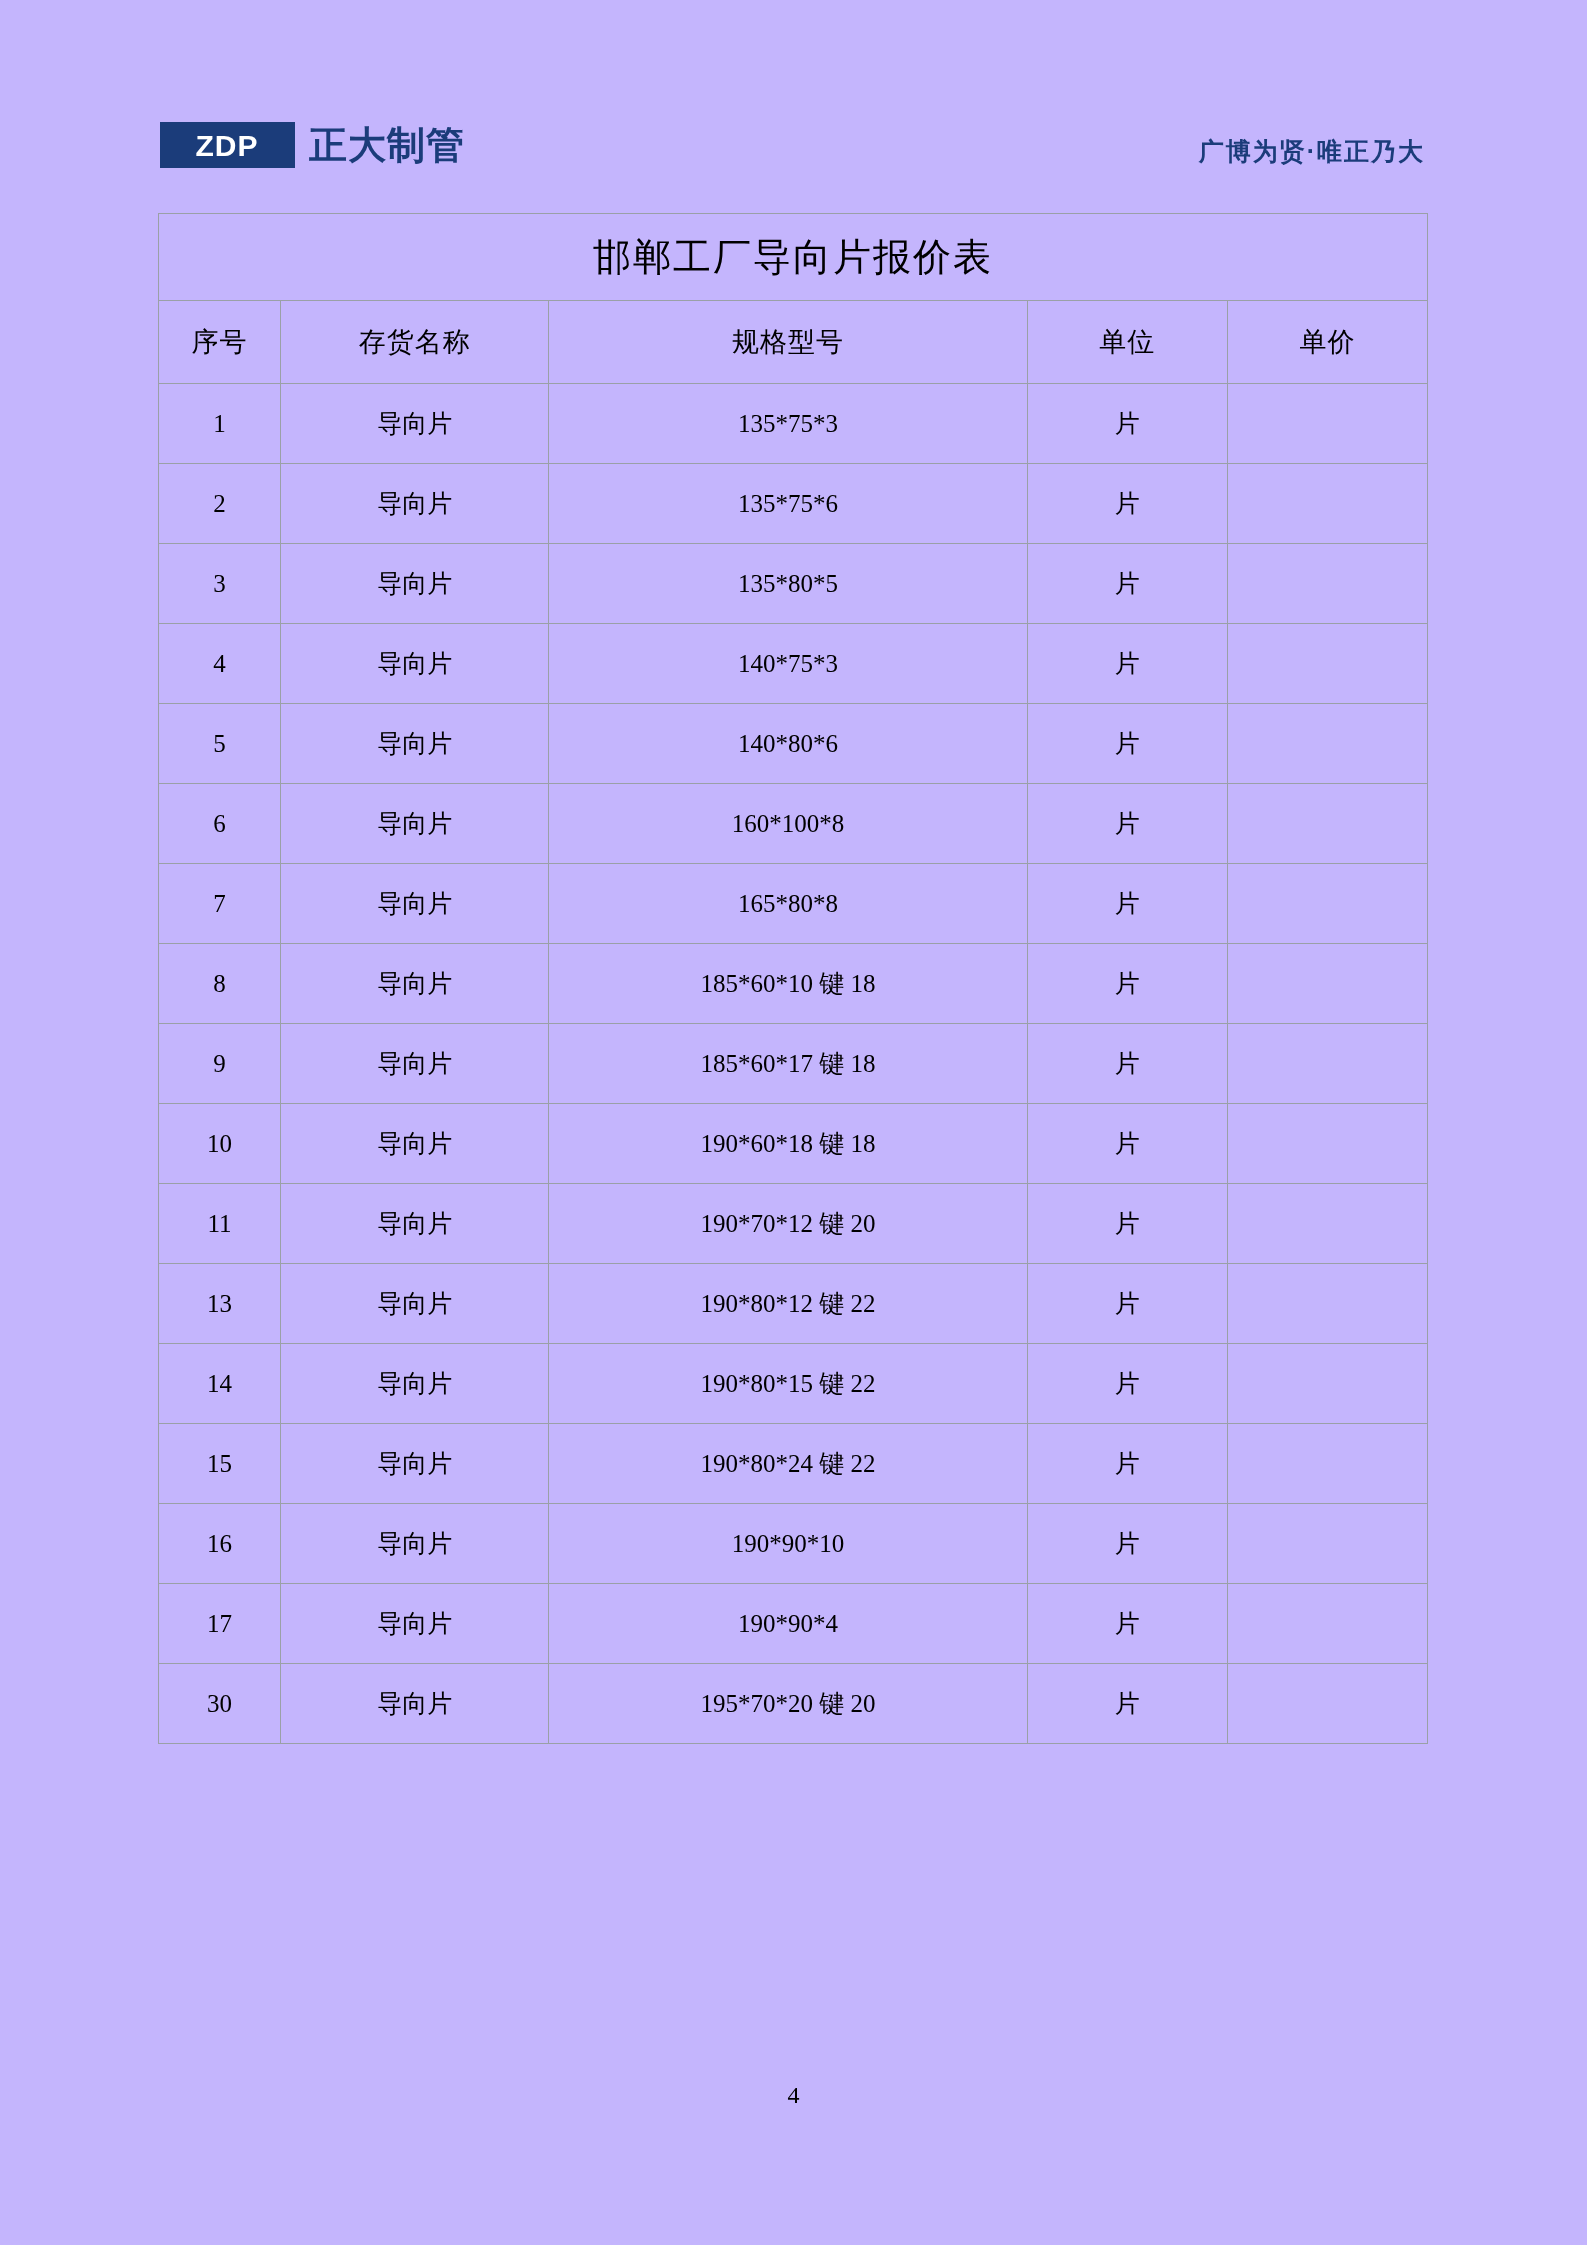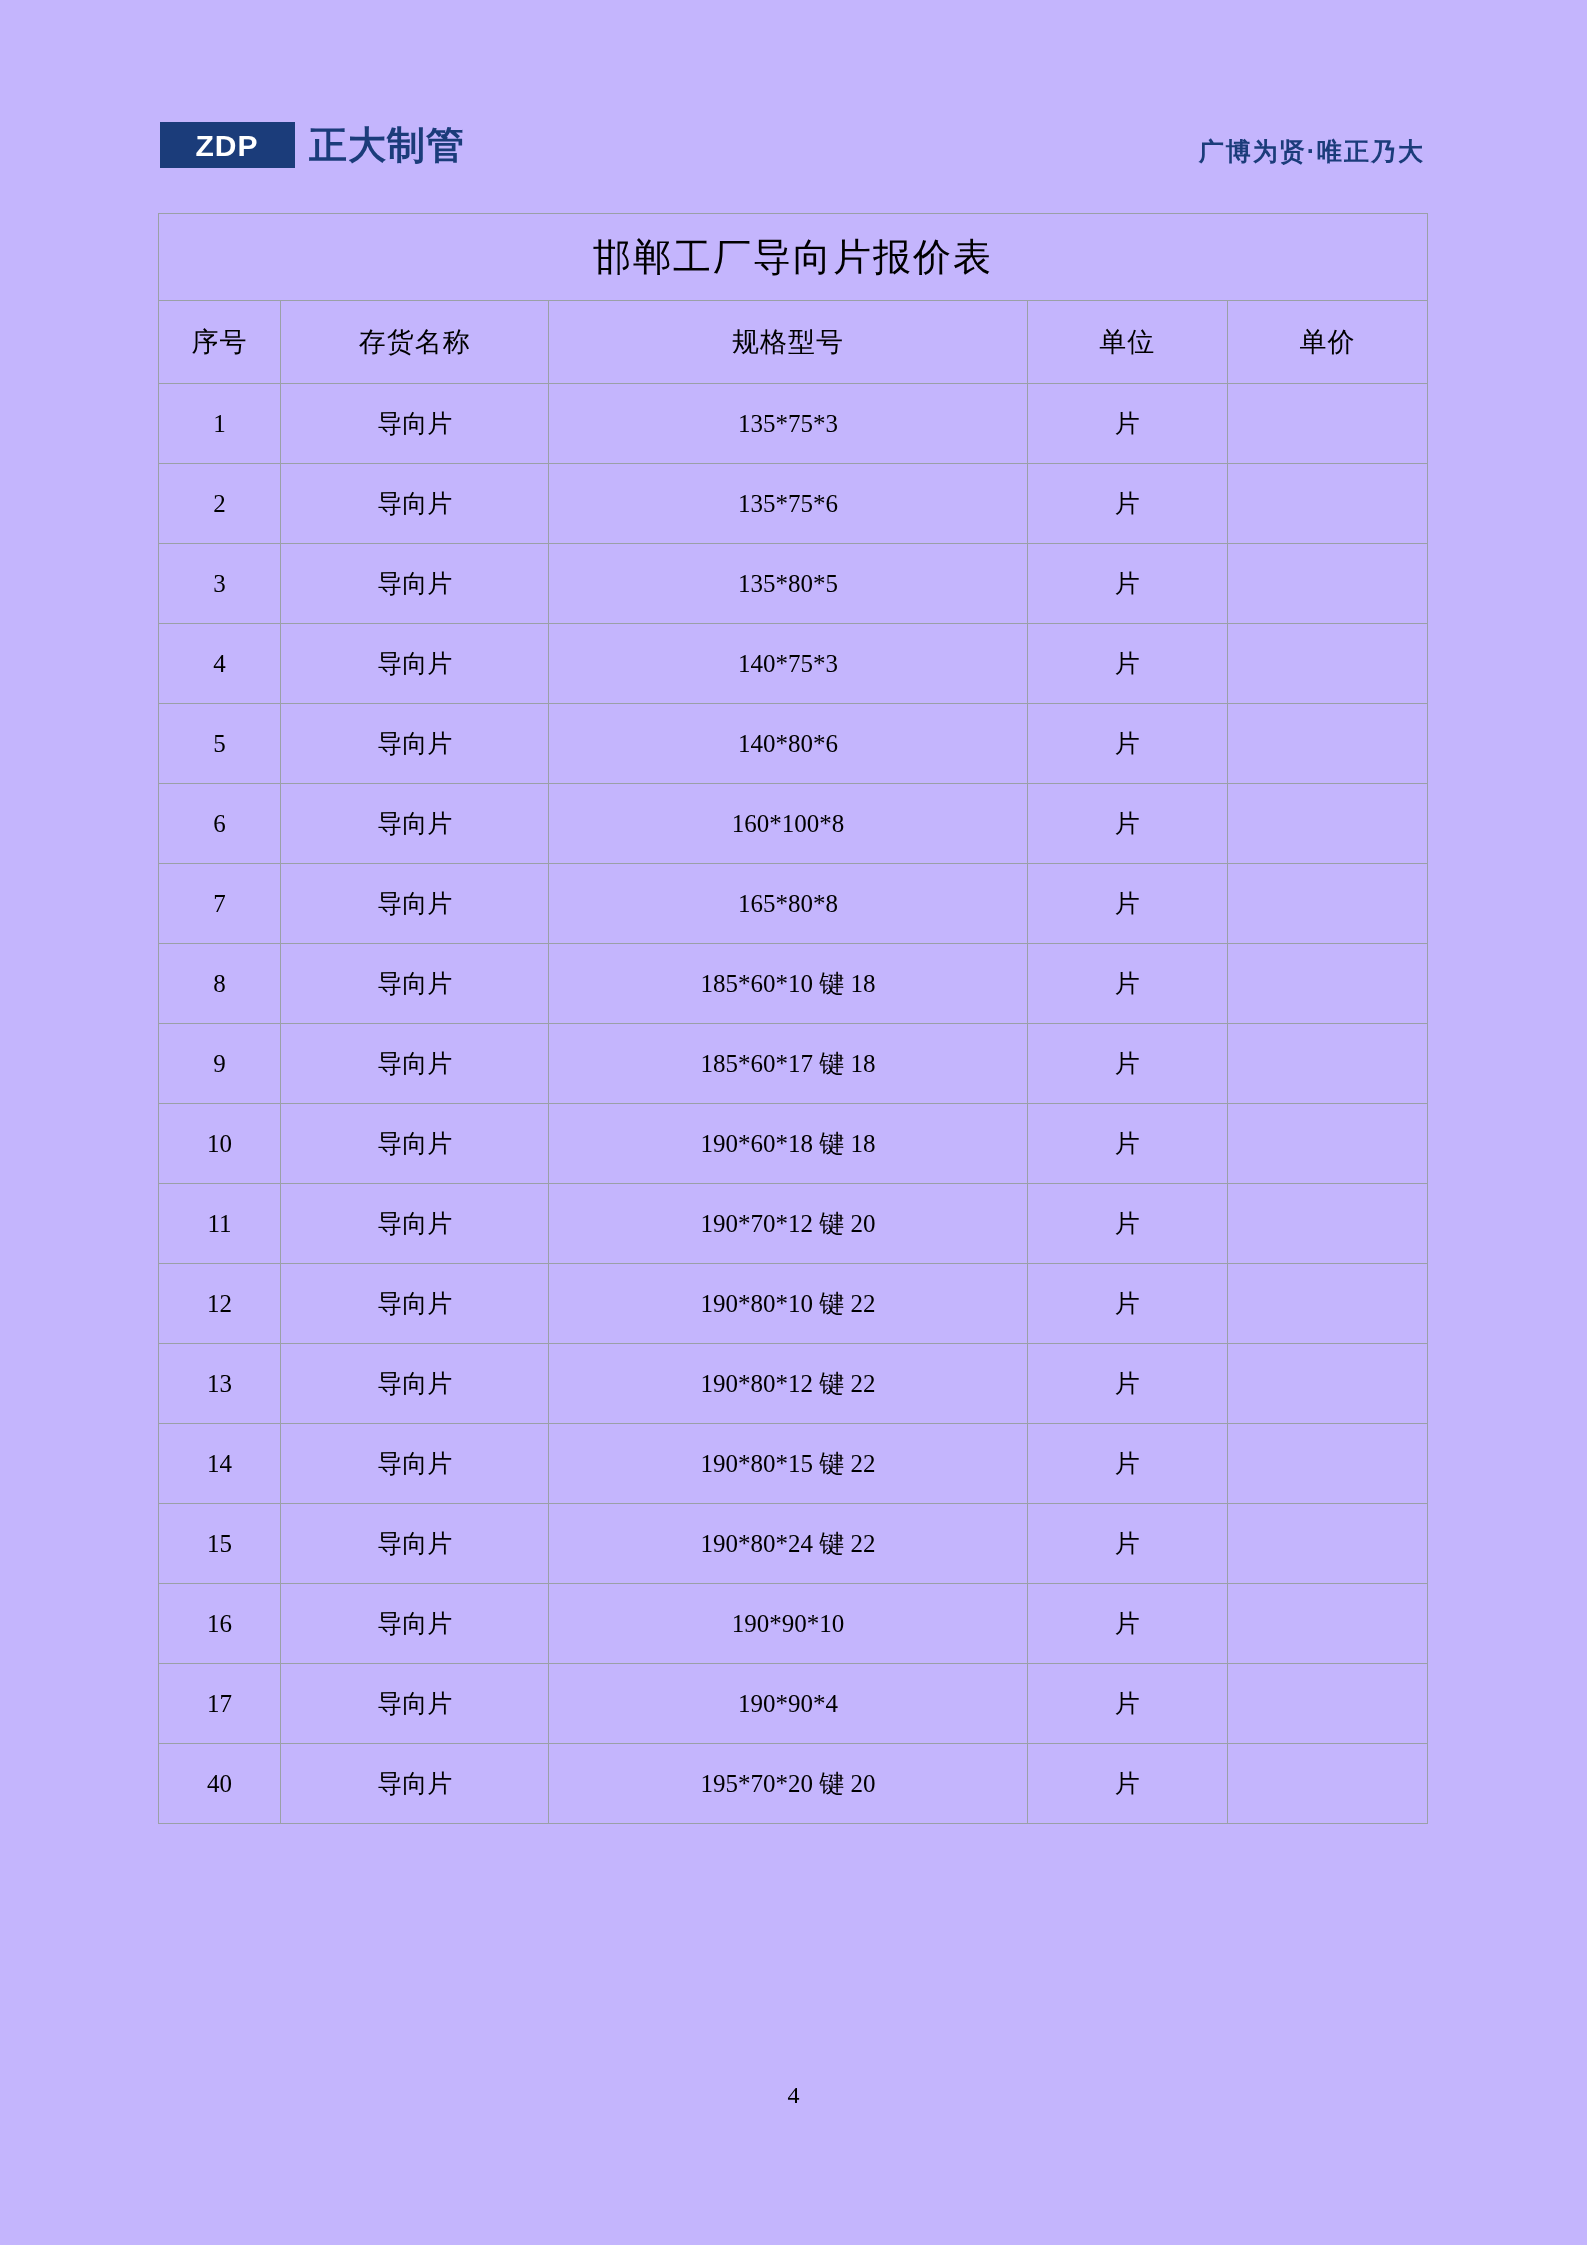--- a/index.html
+++ b/index.html
@@ -229,27 +229,20 @@
             <td></td>
           </tr>
           <tr class="body-row">
             <td class="num">11</td>
             <td>导向片</td>
             <td class="num">190*70*12 键 20</td>
             <td>片</td>
             <td></td>
           </tr>
           <tr class="body-row">
-            <td class="num">12</td>
-            <td>导向片</td>
-            <td class="num">190*80*10 键 22</td>
-            <td>片</td>
-            <td></td>
-          </tr>
-          <tr class="body-row">
             <td class="num">13</td>
             <td>导向片</td>
             <td class="num">190*80*12 键 22</td>
             <td>片</td>
             <td></td>
           </tr>
           <tr class="body-row">
             <td class="num">14</td>
             <td>导向片</td>
             <td class="num">190*80*15 键 22</td>
@@ -271,21 +264,21 @@
             <td></td>
           </tr>
           <tr class="body-row">
             <td class="num">17</td>
             <td>导向片</td>
             <td class="num">190*90*4</td>
             <td>片</td>
             <td></td>
           </tr>
           <tr class="body-row">
-            <td class="num">40</td>
+            <td class="num">30</td>
             <td>导向片</td>
             <td class="num">195*70*20 键 20</td>
             <td>片</td>
             <td></td>
           </tr>
         </tbody>
     </table>
   </div>
 
   <div class="footer">4</div>

